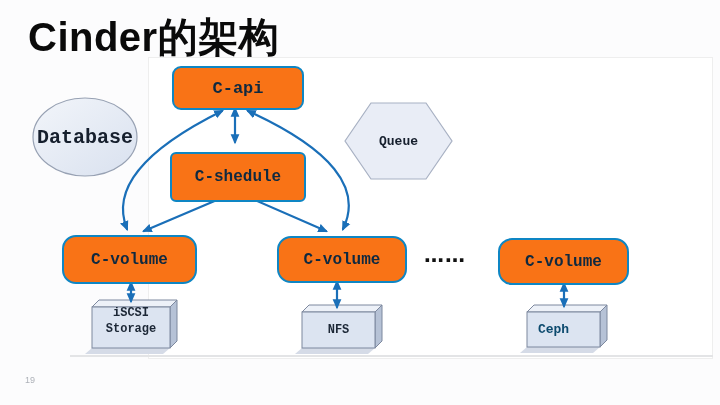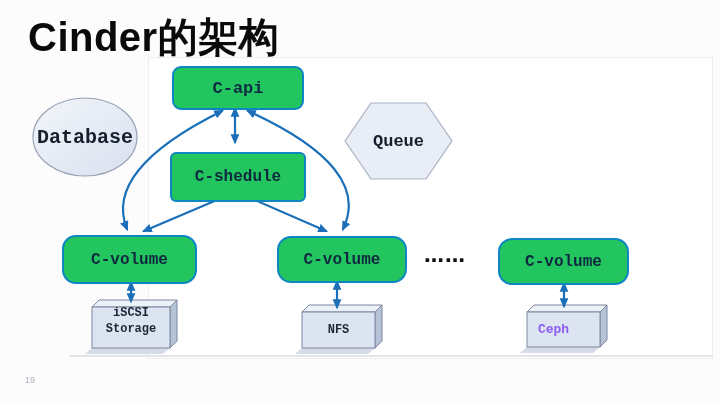--- a/index.html
+++ b/index.html
@@ -14,41 +14,41 @@
     font-size:40px;line-height:1.2;font-weight:bold;color:#0a0a0a;
     letter-spacing:0.5px;
   }
   .diagram-frame{
     position:absolute;left:148px;top:57px;width:563px;height:300px;
     background:#ffffff;border:1px solid #eeeeee;z-index:0;
   }
   svg.layer{position:absolute;left:0;top:0;z-index:1;}
   .node{
     position:absolute;z-index:2;
-    background:#22c55e;border:2px solid #0e86c4;
+    background:#f97316;border:2px solid #0e86c4;
     display:flex;align-items:center;justify-content:center;
     font-family:"Liberation Mono","DejaVu Sans Mono",monospace;
     font-weight:bold;color:#0f2940;
   }
   .node-capi{left:172px;top:66px;width:128px;height:40px;border-radius:9px;font-size:17px;}
   .node-cshedule{left:170px;top:152px;width:132px;height:46px;border-radius:6px;font-size:16px;}
   .node-cvol1{left:62px;top:235px;width:131px;height:45px;border-radius:14px;font-size:16px;}
   .node-cvol2{left:277px;top:236px;width:126px;height:43px;border-radius:14px;font-size:16px;}
   .node-cvol3{left:498px;top:238px;width:127px;height:43px;border-radius:14px;font-size:16px;}
   .shape-label{
     position:absolute;z-index:2;
     display:flex;align-items:center;justify-content:center;flex-direction:column;
     font-family:"Liberation Mono","DejaVu Sans Mono",monospace;
     font-weight:bold;color:#161f2d;text-align:center;
   }
   .lbl-database{left:33px;top:98px;width:104px;height:78px;font-size:20px;}
-  .lbl-queue{left:345px;top:103px;width:107px;height:76px;font-size:17px;}
+  .lbl-queue{left:345px;top:103px;width:107px;height:76px;font-size:13px;}
   .lbl-iscsi{left:92px;top:306px;width:78px;height:32px;font-size:12px;line-height:1.3;color:#1c2736;}
   .lbl-nfs{left:302px;top:312px;width:73px;height:36px;font-size:12px;color:#1c2736;}
-  .lbl-ceph{left:527px;top:312px;width:53px;height:35px;font-size:13px;color:#8b5cf6;}
+  .lbl-ceph{left:527px;top:312px;width:53px;height:35px;font-size:13px;color:#0c4a6e;}
   .dots{
     position:absolute;left:418px;top:243px;width:54px;z-index:2;
     text-align:center;font-size:20px;font-weight:bold;color:#111;
     letter-spacing:1px;font-family:"DejaVu Sans",sans-serif;
   }
   .pagenum{
     position:absolute;left:25px;top:375px;z-index:2;
     font-size:9px;color:#adb1b8;
   }
 </style>

